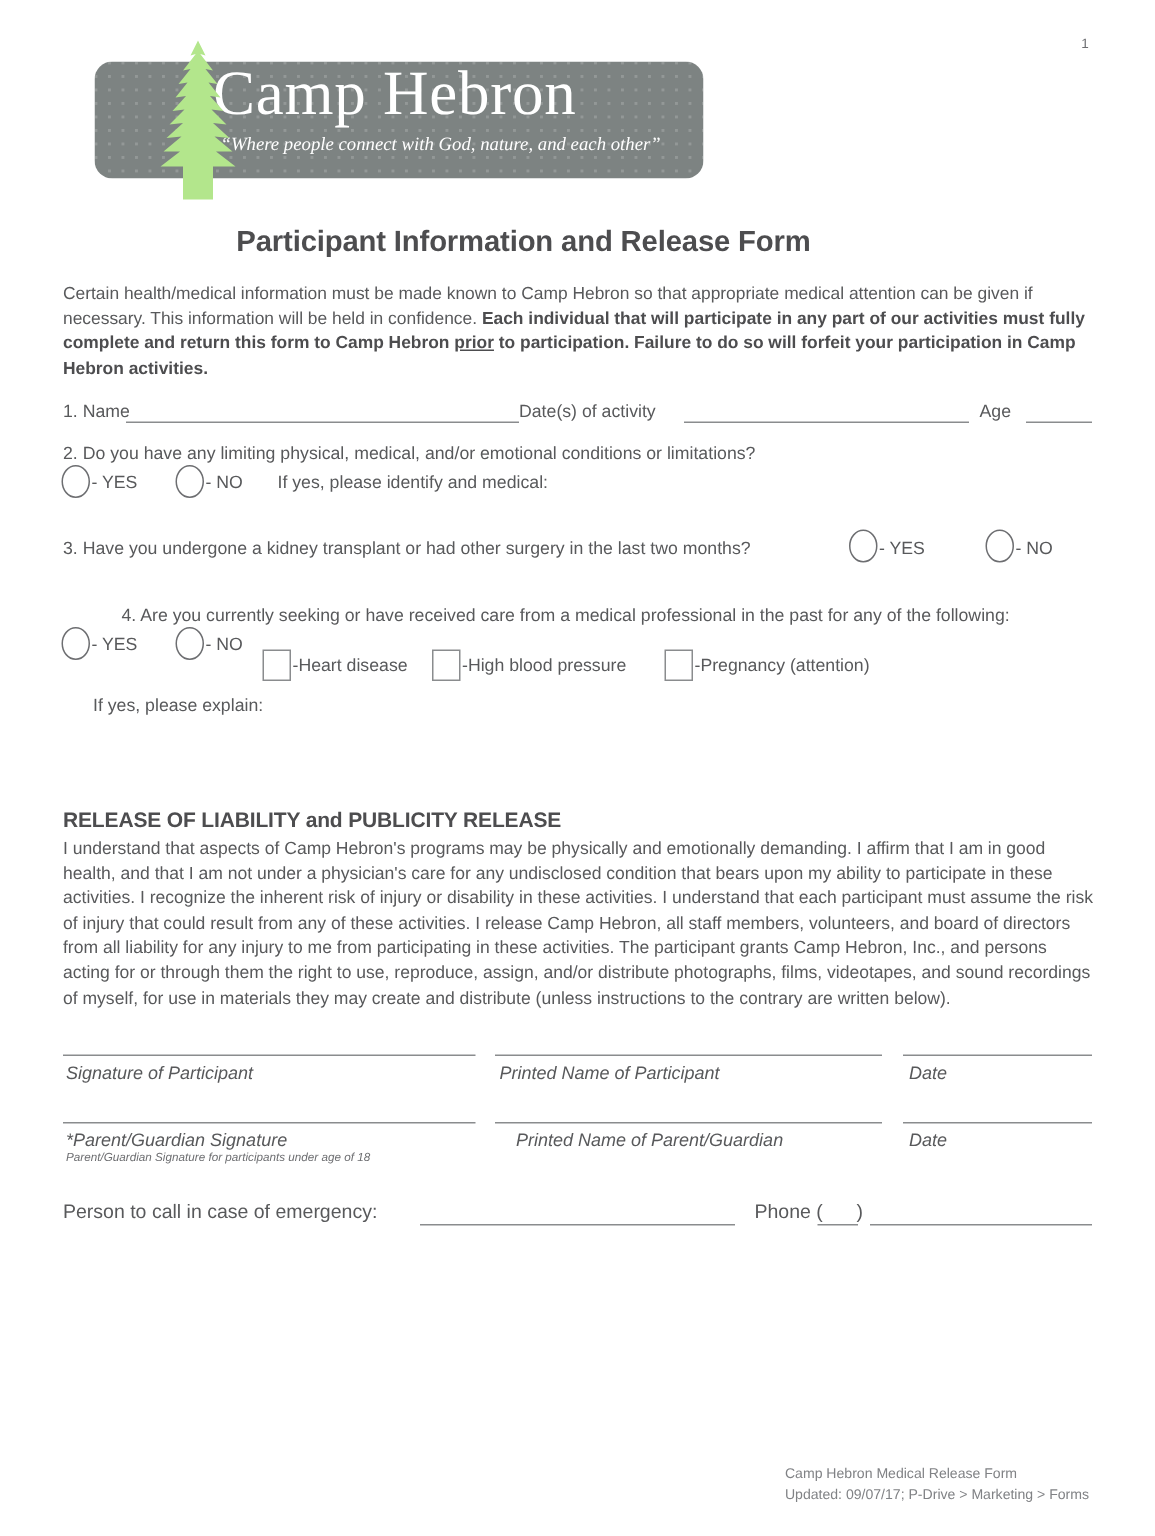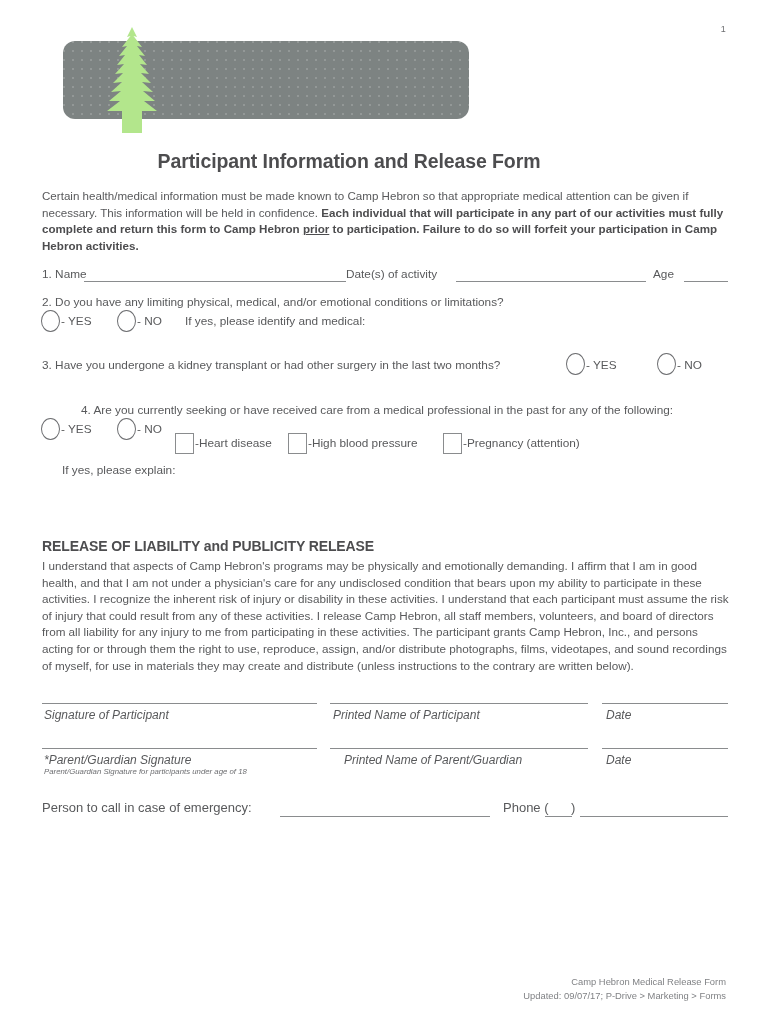--- a/index.html
+++ b/index.html
@@ -180,33 +180,35 @@
     font-size: 13px;
     color: #58595b;
     white-space: nowrap;
   }
 
   
   .footer {
     position: absolute;
     right: 44px;
     bottom: 22px;
-    text-align: right;
+    text-align: left;
     font-size: 9.4px;
     line-height: 13.5px;
     color: #808285;
   }
 </style>
 </head>
 <body>
 
 <div class="page-number">1</div>
 
 <div class="logo-wrap">
   <div class="logo-plate"></div>
+  <div class="logo-title">Camp Hebron</div>
+  <div class="logo-tagline">“Where people connect with God, nature, and each other”</div>
   <svg class="logo-tree" viewBox="0 0 74 110" xmlns="http://www.w3.org/2000/svg">
     <path fill="#b3e68c" d="
       M37 2
       L42 12 L38.5 11 L47 22 L42 21 L50 31 L44 30 L52 40 L45 39 L54 49
       L46 48 L56 58 L47 57 L58 67 L48 66 L60 76 L49 76 L62 86 L47 86
       L47 108 L27 108 L27 86 L12 86 L25 76 L14 76 L26 66 L16 67 L27 57
       L18 58 L28 48 L20 49 L29 39 L22 40 L30 30 L24 31 L32 21 L27 22
       L35.5 11 L32 12 Z"></path>
   </svg>
 </div>

